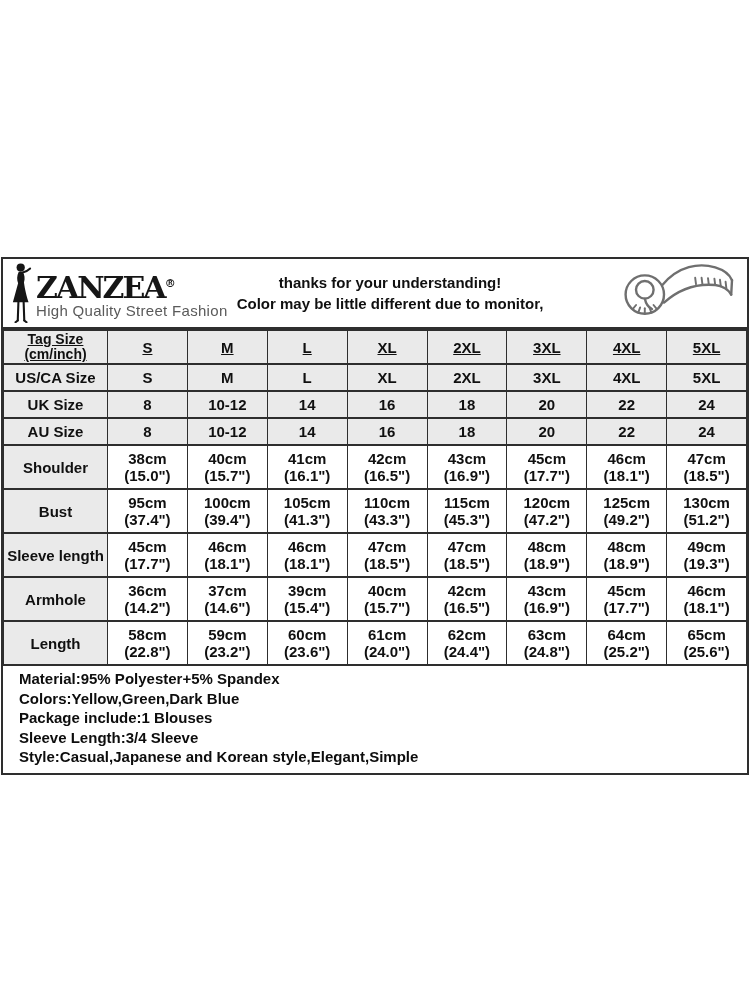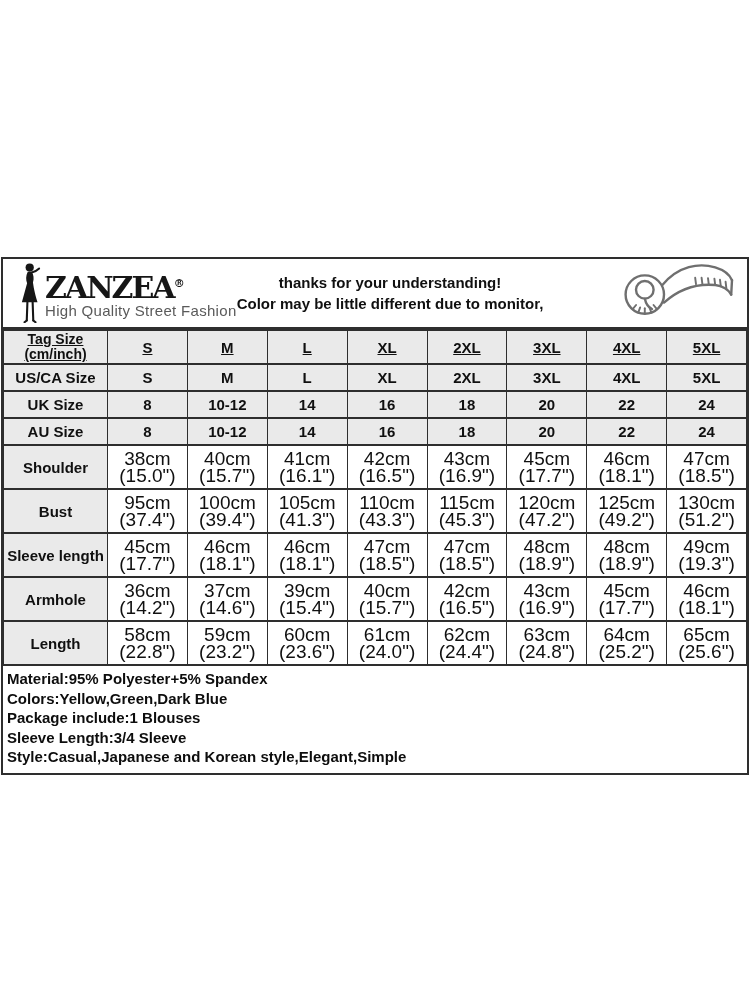--- a/index.html
+++ b/index.html
@@ -7,21 +7,21 @@
   body {
     width:750px; height:1000px; position:relative; overflow:hidden;
     font-family:"Liberation Sans", sans-serif; color:#111;
   }
   .sheet {
     position:absolute; left:1px; top:257px; width:748px;
     border:2px solid #2e2e2e; background:#fff;
   }
   
   .header-band { height:70px; display:flex; align-items:center; border-bottom:2px solid #2e2e2e; }
-  .logo { width:172px; padding-left:16px; display:flex; align-items:flex-end; }
+  .logo { width:172px; padding-left:7px; display:flex; align-items:flex-end; }
   .logo svg { flex:0 0 auto; }
   .logo-text { margin-left:2px; padding-bottom:4px; }
   .brand-line {
     font-family:"DejaVu Serif", serif; font-weight:700; font-size:30px;
     line-height:28px; letter-spacing:-2px; color:#161616; white-space:nowrap;
   }
   .reg { font-size:11px; vertical-align:super; letter-spacing:0; }
   .tagline { font-size:15px; color:#5a5a5a; letter-spacing:0.3px; margin-top:0px; white-space:nowrap;text-align:center; }
   .disclaimer { flex:1; text-align:center; font-weight:700; font-size:15px; line-height:21px; color:#101010; }
   .tape { width:142px; display:flex; justify-content:center; align-items:center; }
@@ -31,23 +31,23 @@
     border:1px solid #2e2e2e; border-top-width:2px; border-bottom-width:2px;
     text-align:center; vertical-align:middle; padding:0; color:#101010;
   }
   tr.r-tag { height:34px;text-decoration:underline; }
   tr.r-size { height:27px; }
   tr.r-measure { height:44px; }
   .shade { background:#eaeaea; }
   .label { font-weight:700; font-size:15px; }
   tr.r-tag .label { font-size:14px; line-height:15px; }
   .hdr { font-weight:700; font-size:15px; }
-  .val { font-size:19px; line-height:17.5px; font-weight:400; }
+  .val { font-size:15px; line-height:17.5px; font-weight:700; }
   
-  .notes { padding:3px 6px 6px 4px; }
+  .notes { padding:3px 6px 6px 16px; }
   .note-line { font-size:15px; font-weight:700; line-height:19.5px; color:#0d0d0d; white-space:nowrap; }
 </style>
 </head>
 <body>
 
 <div class="sheet">
 
   <div class="header-band">
     <div class="logo">
       <svg width="24" height="60" viewBox="0 0 34 92">

